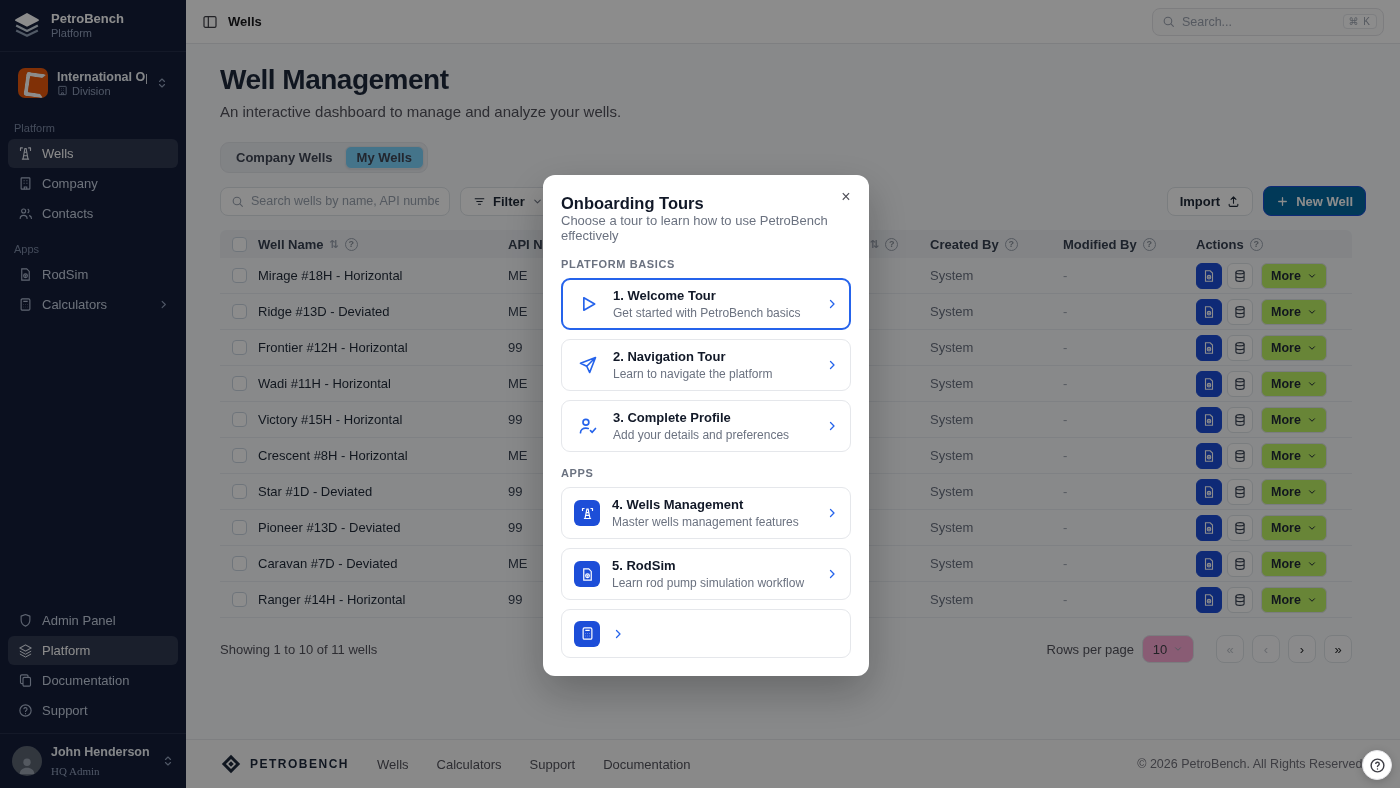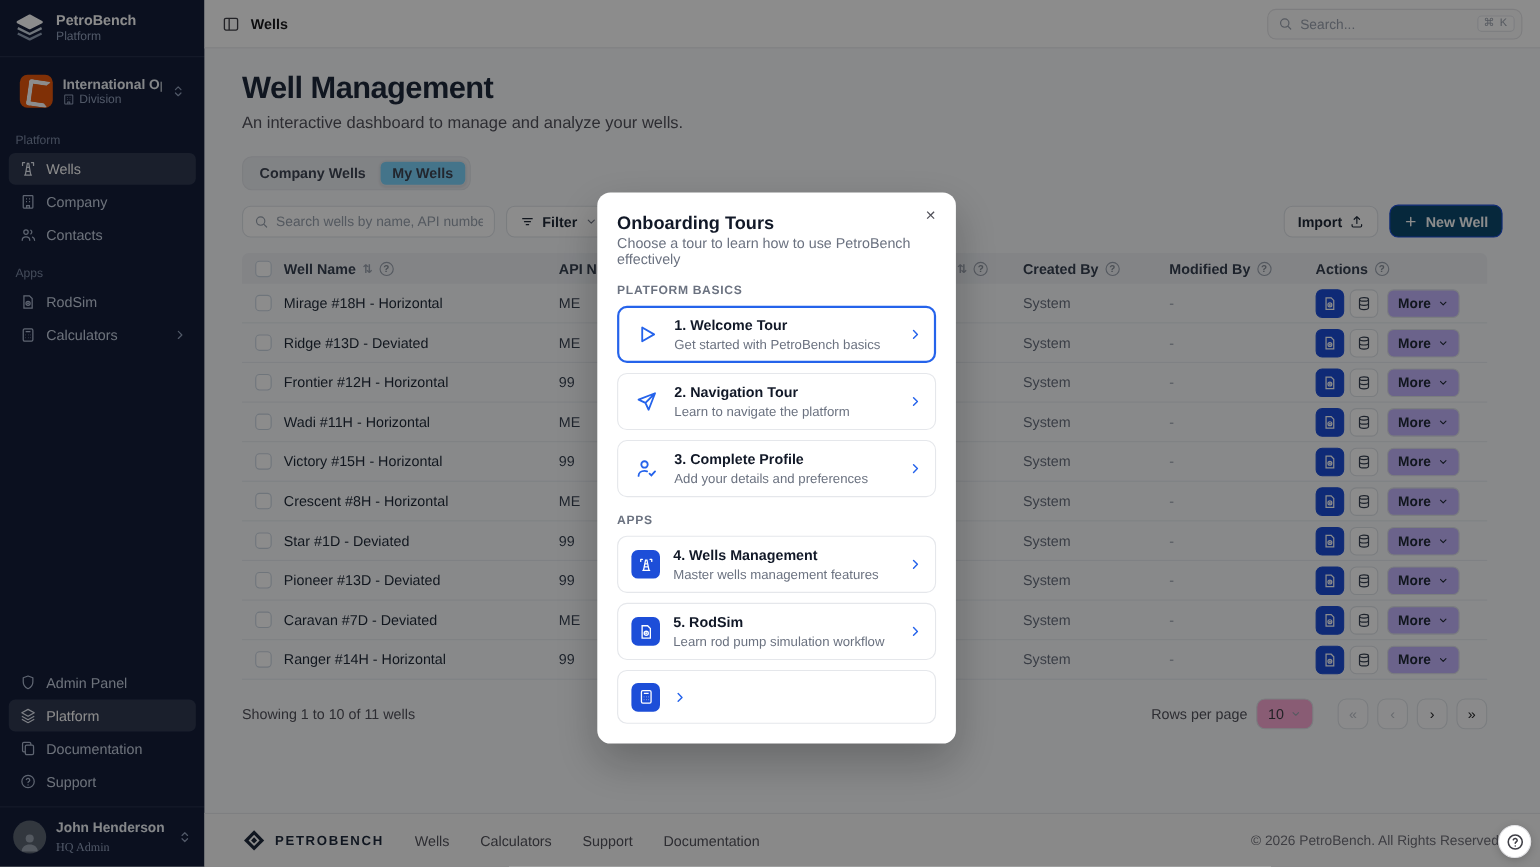--- a/index.html
+++ b/index.html
@@ -49,41 +49,41 @@
 
   .tabs { display:inline-flex; background:#eceef2; border:1px solid #e2e5ea; border-radius:9px; padding:3px; margin-top:22px; }
   .tab { font-size:13px; font-weight:600; color:#3f4654; padding:4px 12px; border-radius:6px; cursor:pointer; }
   .tab.active { background:#7dd3fc; border:1px solid #e2e5ea; box-shadow:0 1px 2px rgba(0,0,0,.06); padding:3px 11px; }
 
   .toolbar { display:flex; align-items:center; margin-top:13px; gap:10px; }
   .well-search { width:230px; height:29px; border:1px solid #dfe3e8; background:#fff; border-radius:8px; display:flex; align-items:center; gap:7px; padding:0 10px; color:#9aa3af; cursor:text; }
   .well-search .ph { font-size:12.5px; white-space:nowrap; overflow:hidden; }
   .btn { display:inline-flex; align-items:center; gap:7px; height:29px; padding:0 12px; background:#fff; border:1px solid #dfe3e8; border-radius:8px; font-size:13px; font-weight:600; color:#1f2937; cursor:pointer; }
   .btn .dim { color:#6b7280; }
-  .btn-primary { background:#0c4a6e; border-color:#1d4ed8; color:#fff; height:30px; }
+  .btn-primary { background:#0369a1; border-color:#1d4ed8; color:#fff; height:30px; }
   .toolbar .push { margin-left:auto; }
 
   
   .table { margin:14px 14px 0 0; }
   .trow { display:grid; grid-template-columns:38px 250px 362px 60px 133px 133px 186px 1fr; align-items:center; }
   .thead { background:#eef1f5; border-radius:6px 6px 0 0; height:28px; font-size:13px; font-weight:600; color:#374151; }
   .tbody .trow { height:36px; border-bottom:1px solid #e7ebf0; font-size:13px; background:#fff0; }
   .cell { display:flex; align-items:center; gap:6px; min-width:0; }
   .cell.cb { padding-left:12px; }
   .checkbox { width:15px; height:15px; border:1px solid #cbd5e1; border-radius:4px; background:#fff; cursor:pointer; }
   .sort { font-size:11px; color:#9ca3af; cursor:pointer; font-family:"DejaVu Sans",sans-serif; }
   .qhelp { width:13px; height:13px; border:1px solid #9ca3af; border-radius:50%; color:#8b929c; font-size:9px; display:inline-flex; align-items:center; justify-content:center; flex:none; }
   .muted { color:#6b7280; }
   .dash { color:#9ca3af; }
   .api-val { color:#374151; white-space:nowrap; overflow:hidden; }
   .act { gap:5px; }
   .icon-btn { width:26px; height:26px; border-radius:6px; display:inline-flex; align-items:center; justify-content:center; cursor:pointer; }
   .icon-btn.blue { background:#1d4ed8; color:#fff; border:1px solid #1d4ed8; }
   .icon-btn.ghost { background:#fff; color:#374151; border:1px solid #dfe3e8; }
-  .more-btn { height:26px; padding:0 9px; margin-left:3px; display:inline-flex; align-items:center; gap:6px; background:#c4b5fd; border:1px solid #dfe3e8; border-radius:6px; font-size:12.5px; font-weight:600; color:#1f2937; cursor:pointer; }
+  .more-btn { height:26px; padding:0 9px; margin-left:3px; display:inline-flex; align-items:center; gap:6px; background:#bef264; border:1px solid #dfe3e8; border-radius:6px; font-size:12.5px; font-weight:600; color:#1f2937; cursor:pointer; }
   .col-toggle { justify-content:flex-end; padding-right:12px; color:#4b5563; }
 
   .pagination { display:flex; align-items:center; margin:17px 14px 0 0; font-size:13px; color:#52525b; }
   .pag-right { margin-left:auto; display:flex; align-items:center; gap:8px; }
   .select { width:52px; height:28px; border:1px solid #dfe3e8; border-radius:8px; background:#f9a8d4; display:inline-flex; align-items:center; justify-content:center; gap:6px; font-size:13px; color:#3f3f46; cursor:pointer; margin-right:14px; }
   .pg-btn { width:28px; height:28px; border:1px solid #dfe3e8; border-radius:8px; background:#fbfcfd; display:inline-flex; align-items:center; justify-content:center; font-size:13px; color:#27272a; cursor:pointer; }
   .pg-btn.disabled { color:#c0c4cc; }
 
   
   .footer { margin-top:auto; height:49px; background:#fafafa; border-top:1px solid #e5e7eb; display:flex; align-items:center; padding:0 34px; gap:28px; flex:none; }

